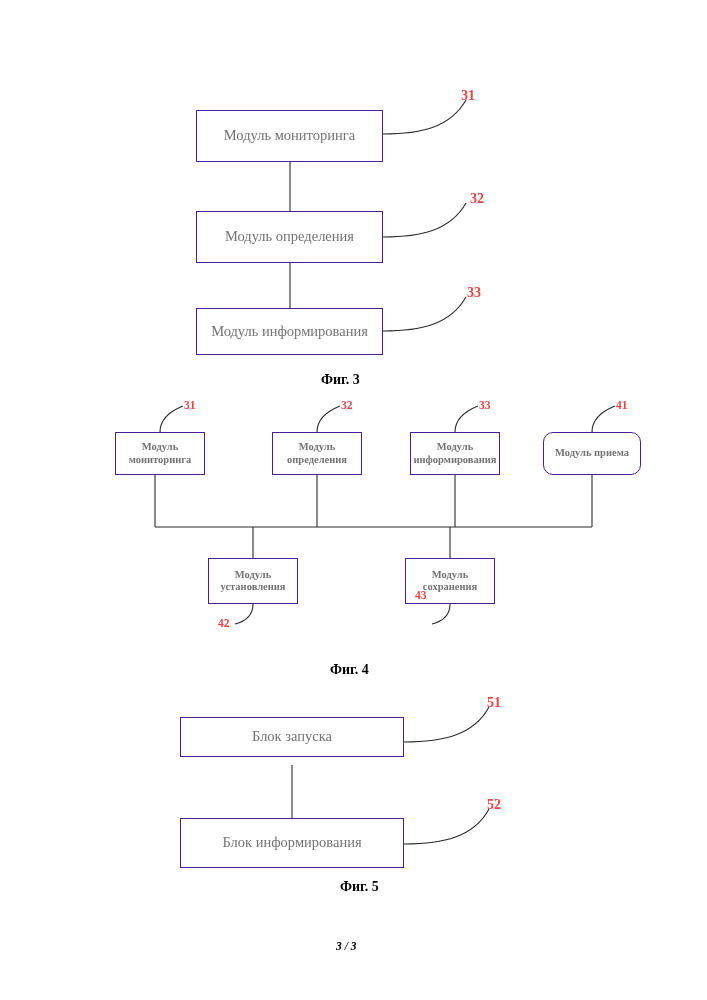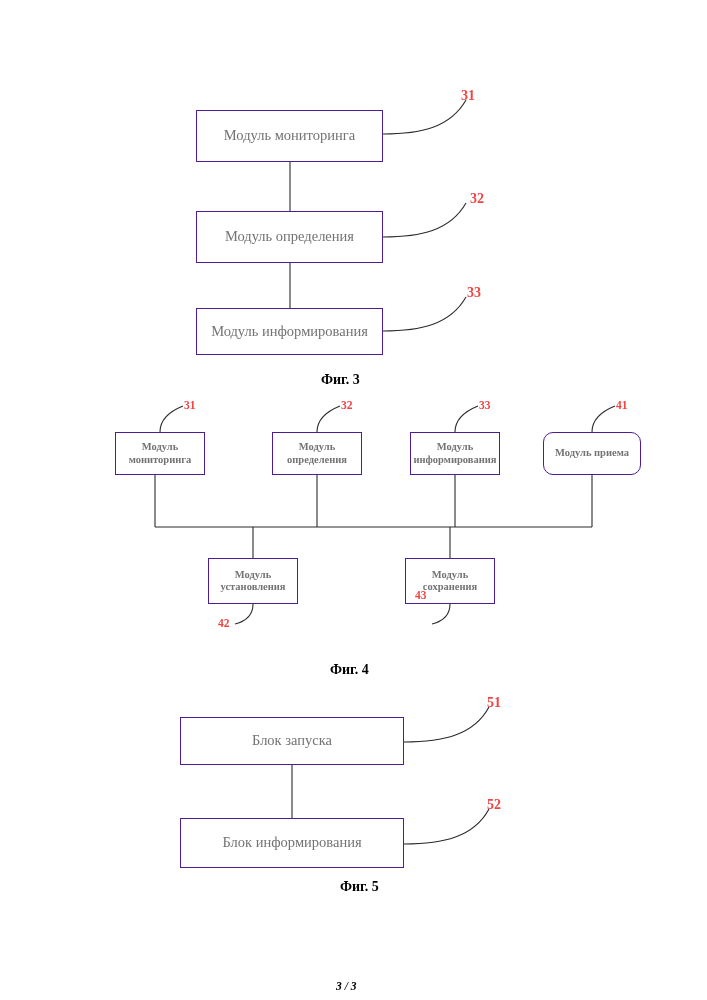--- a/index.html
+++ b/index.html
@@ -168,27 +168,27 @@
   <div class="refnum sm" style="left:218px; top:617px;">42</div>
 
   <div class="node small" style="left:405px; top:558px; width:90px; height:46px;">
     <span class="node-label">Модуль
 сохранения</span>
   </div>
   <div class="refnum sm" style="left:415px; top:589px;">43</div>
 
   <div class="caption" style="left:330px; top:662px;text-align:center;">Фиг. 4</div>
 
-  <div class="node big" style="left:180px; top:717px; width:224px; height:48px;">
+  <div class="node big" style="left:180px; top:717px; width:224px; height:40px;">
     <span class="node-label">Блок запуска</span>
   </div>
   <div class="refnum" style="left:487px; top:695px;">51</div>
 
   <div class="node big" style="left:180px; top:818px; width:224px; height:50px;align-items:center;">
     <span class="node-label">Блок информирования</span>
   </div>
   <div class="refnum" style="left:487px; top:797px;">52</div>
 
   <div class="caption" style="left:340px; top:879px;">Фиг. 5</div>
 
-  <div class="pagenum" style="left:336px; top:940px;margin-top:40px;">3 / 3</div>
+  <div class="pagenum" style="left:336px; top:940px;">3 / 3</div>
 
 </div>
 
 </body></html>

